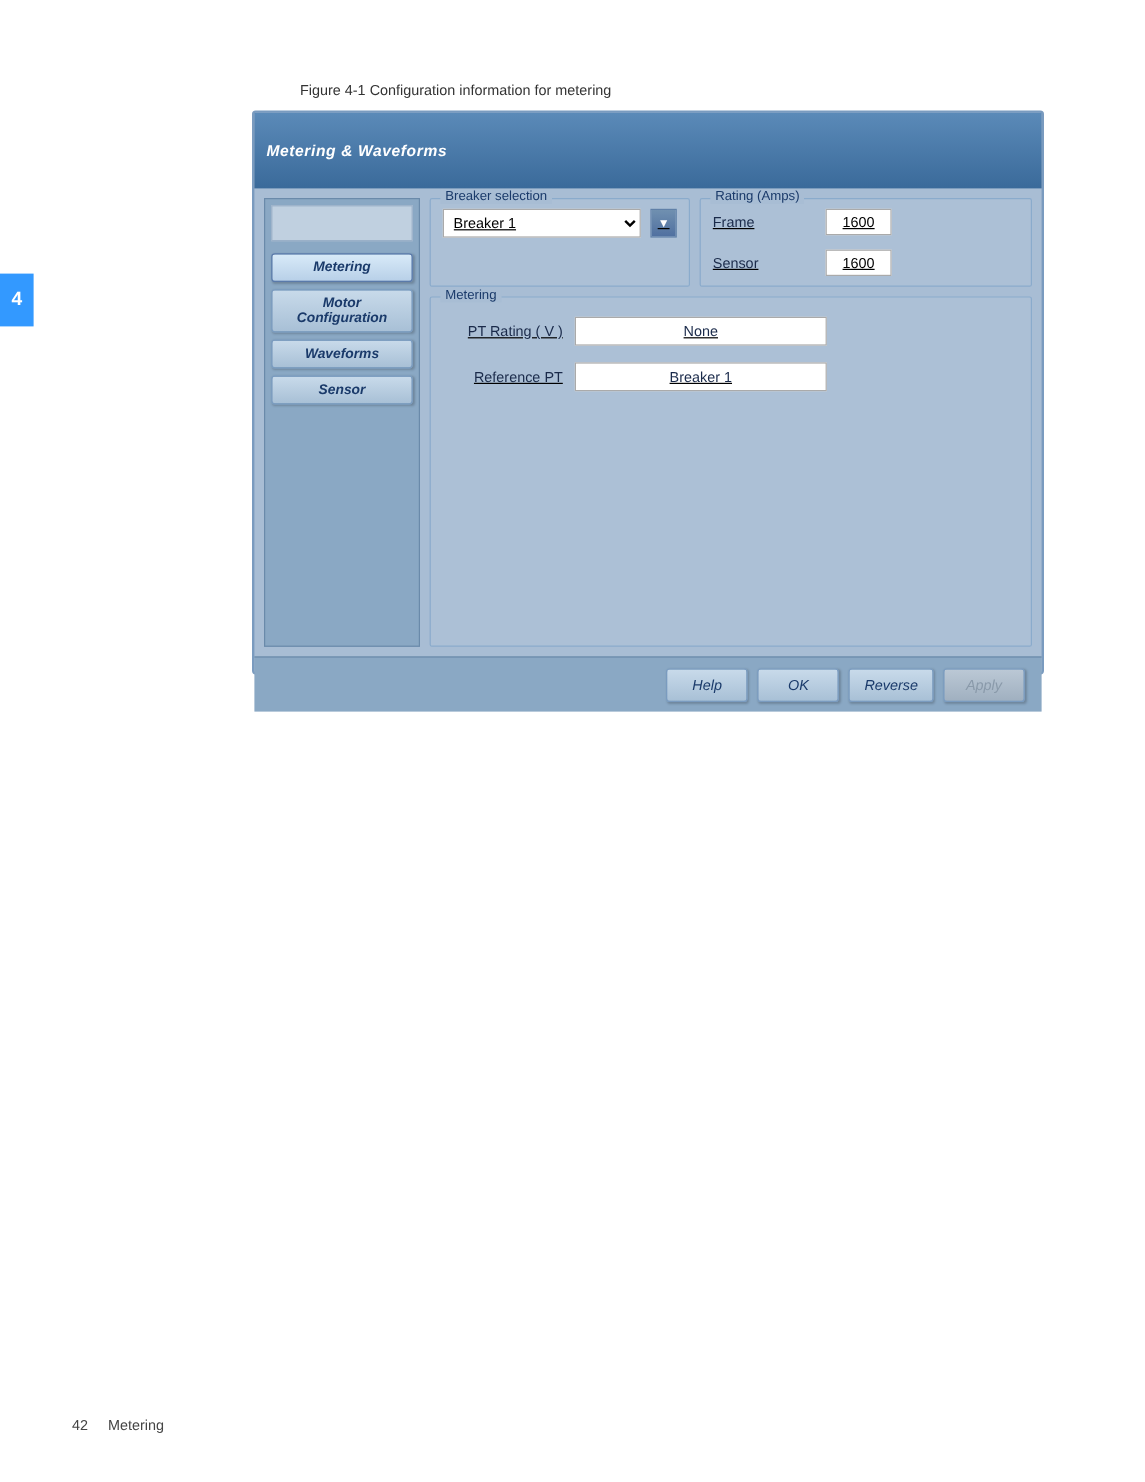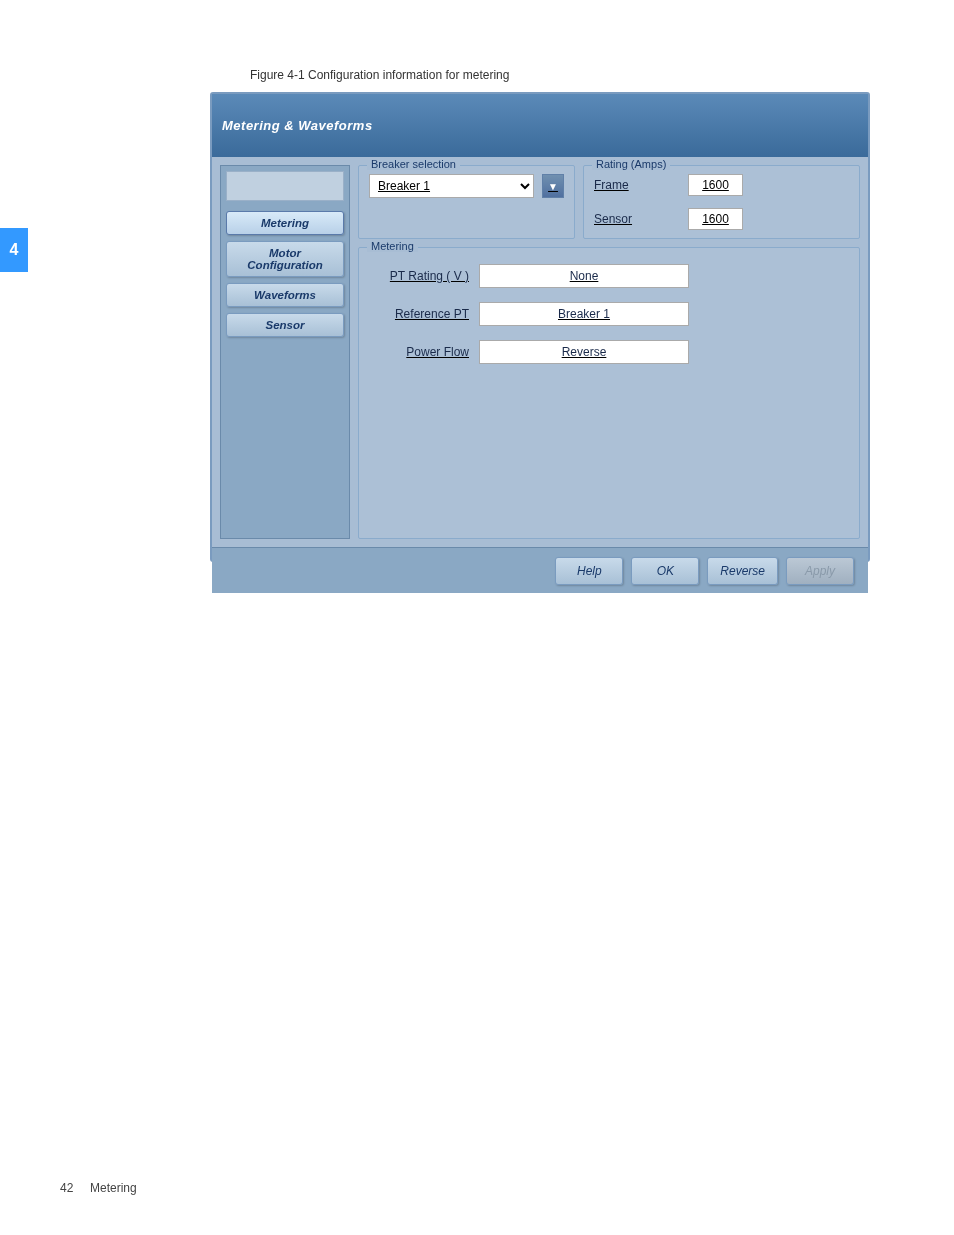--- a/index.html
+++ b/index.html
@@ -353,24 +353,20 @@
           <div class="metering-field-row">
             <span class="metering-field-label">PT Rating ( V )</span>
             <div class="metering-field-value">None</div>
           </div>
 
           <div class="metering-field-row">
             <span class="metering-field-label">Reference PT</span>
             <div class="metering-field-value">Breaker 1</div>
           </div>
 
-          <div class="metering-field-row">
-            <span class="metering-field-label">Power Flow</span>
-            <div class="metering-field-value">Reverse</div>
-          </div>
 
         </div>
       </div>
 
     </div>
   </div>
 
   <div class="button-bar">
     <button class="dialog-button">Help</button>
     <button class="dialog-button">OK</button>

